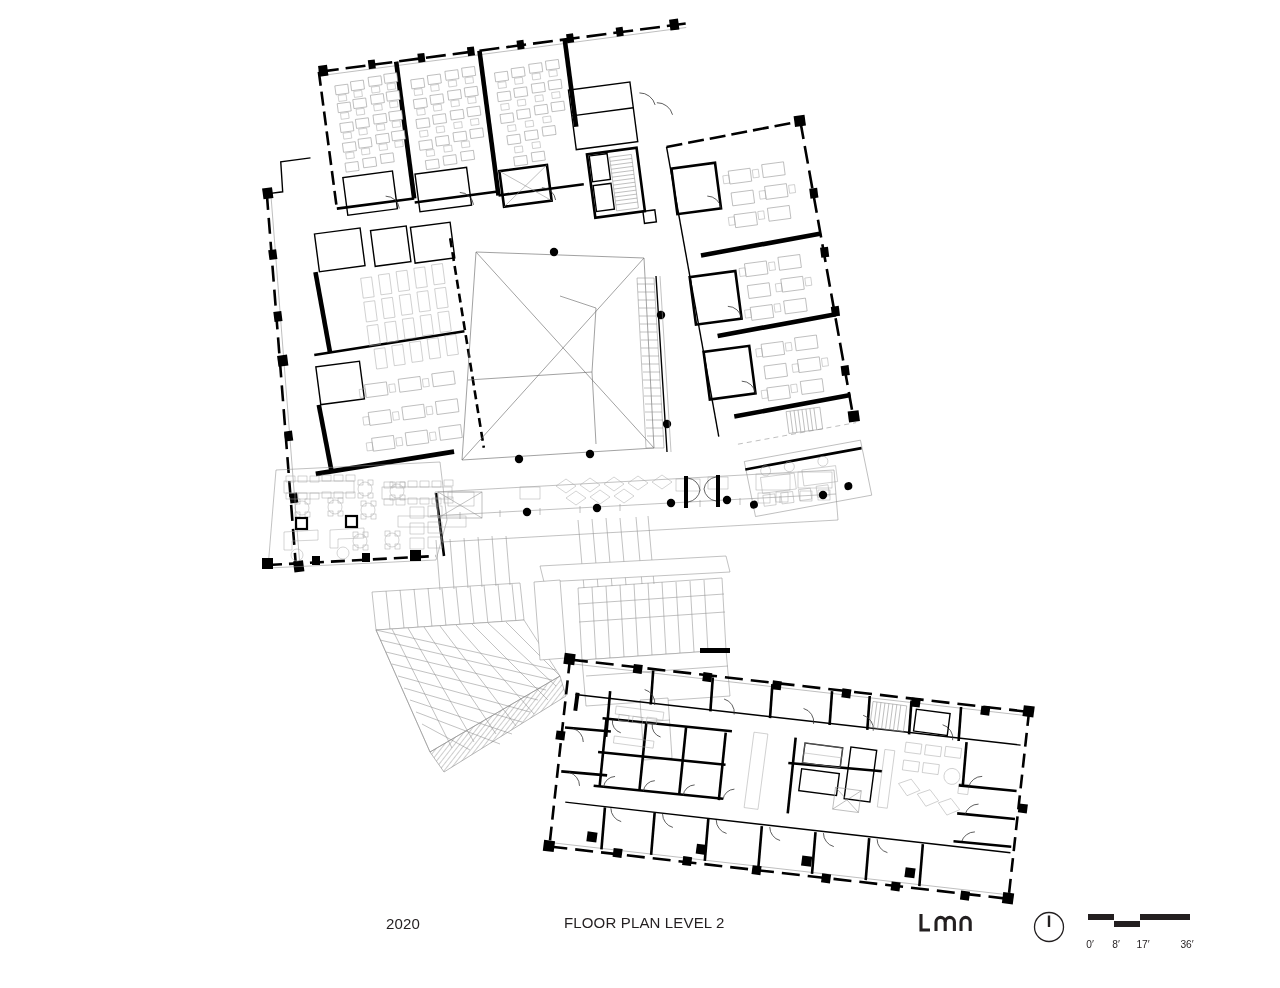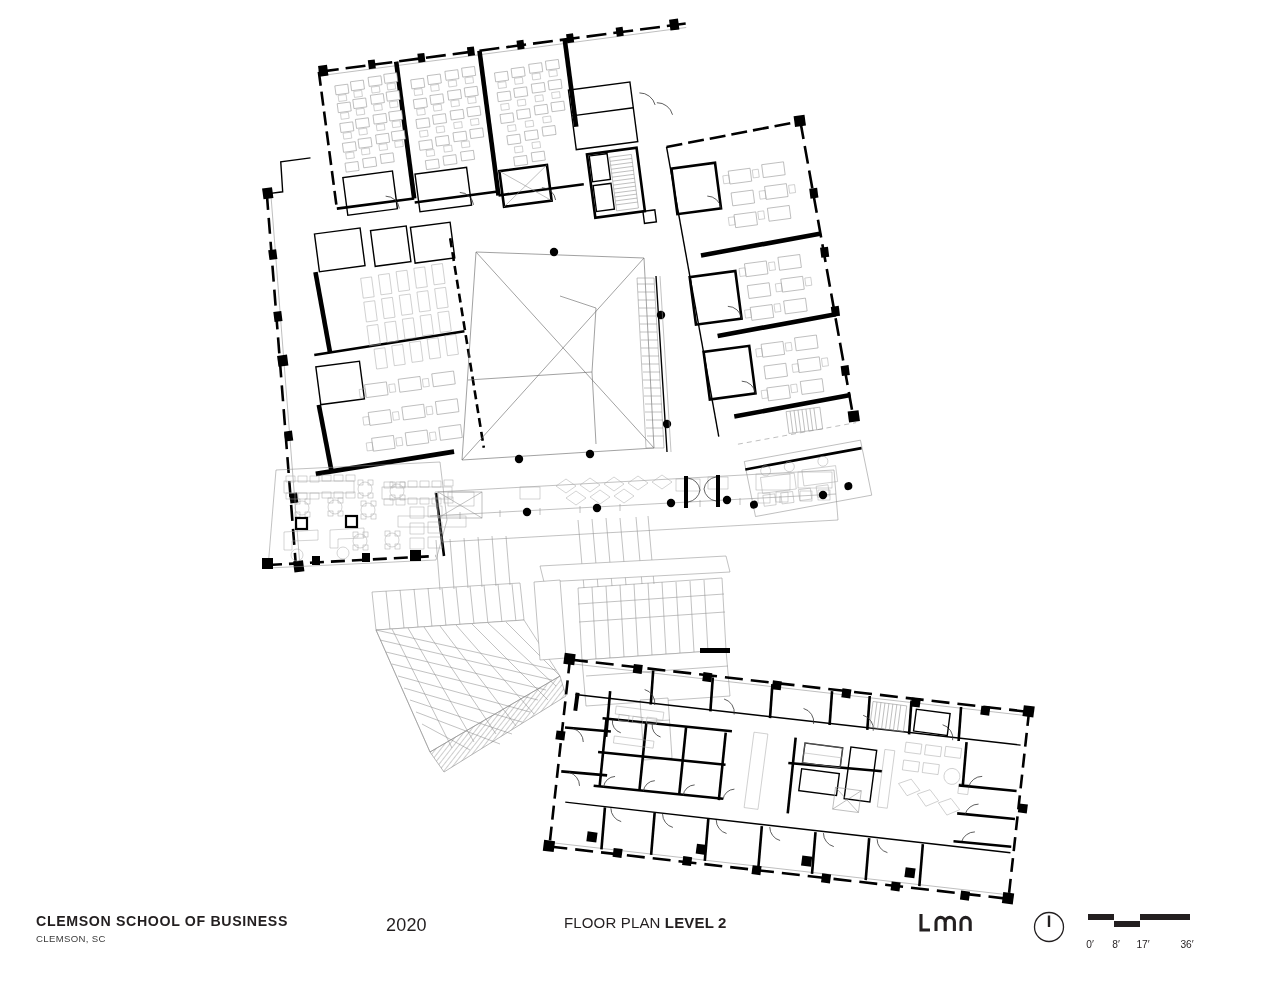--- a/index.html
+++ b/index.html
@@ -52,38 +52,38 @@
     font-weight: 400;
     letter-spacing: 0.035em;
     color: #3a3a3a;
     margin-top: 3px;
     white-space: nowrap;
   }
   .year-block {
     position: absolute;
     left: 386px;
     top: 15px;
-    font-size: 18px;
+    font-size: 15px;
     color: #231f20;
     letter-spacing: 0.01em;
   }
   .sheet-title {
     position: absolute;
     left: 564px;
     top: 14px;
     font-size: 15px;
     color: #231f20;
     white-space: nowrap;
   }
   .sheet-title .strong {
     font-weight: 400;
     letter-spacing: 0.01em;
   }
   .sheet-title .light {
-    font-weight: 700;
+    font-weight: 400;
     letter-spacing: 0.01em;
   }
   .logo-block {
     position: absolute;
     left: 918px;
     top: 8px;
   }
   .northarrow-block {
     position: absolute;
     left: 1032px;
@@ -958,24 +958,20 @@
         <path d="M568 756 a14 14 0 0 1 12 12" class="door"></path>
         <path d="M570 800 a14 14 0 0 1 12 12" class="door"></path>
         <rect x="566" y="720" width="4" height="18" fill="#000"></rect>
       </g>
     </g>
 
   </svg>
 
   <div class="footer">
 
-    <div class="project-block">
-      <div class="project-title">CLEMSON SCHOOL OF BUSINESS</div>
-      <div class="project-loc">CLEMSON, SC</div>
-    </div>
 
     <div class="year-block">2020</div>
 
     <div class="sheet-title">
       <span class="strong">FLOOR PLAN</span><span class="light"> LEVEL 2</span>
     </div>
 
     <div class="logo-block">
       <svg width="62" height="32" viewBox="0 0 62 32">
         <g fill="none" stroke="#231f20" stroke-width="3.1" stroke-linecap="butt">

